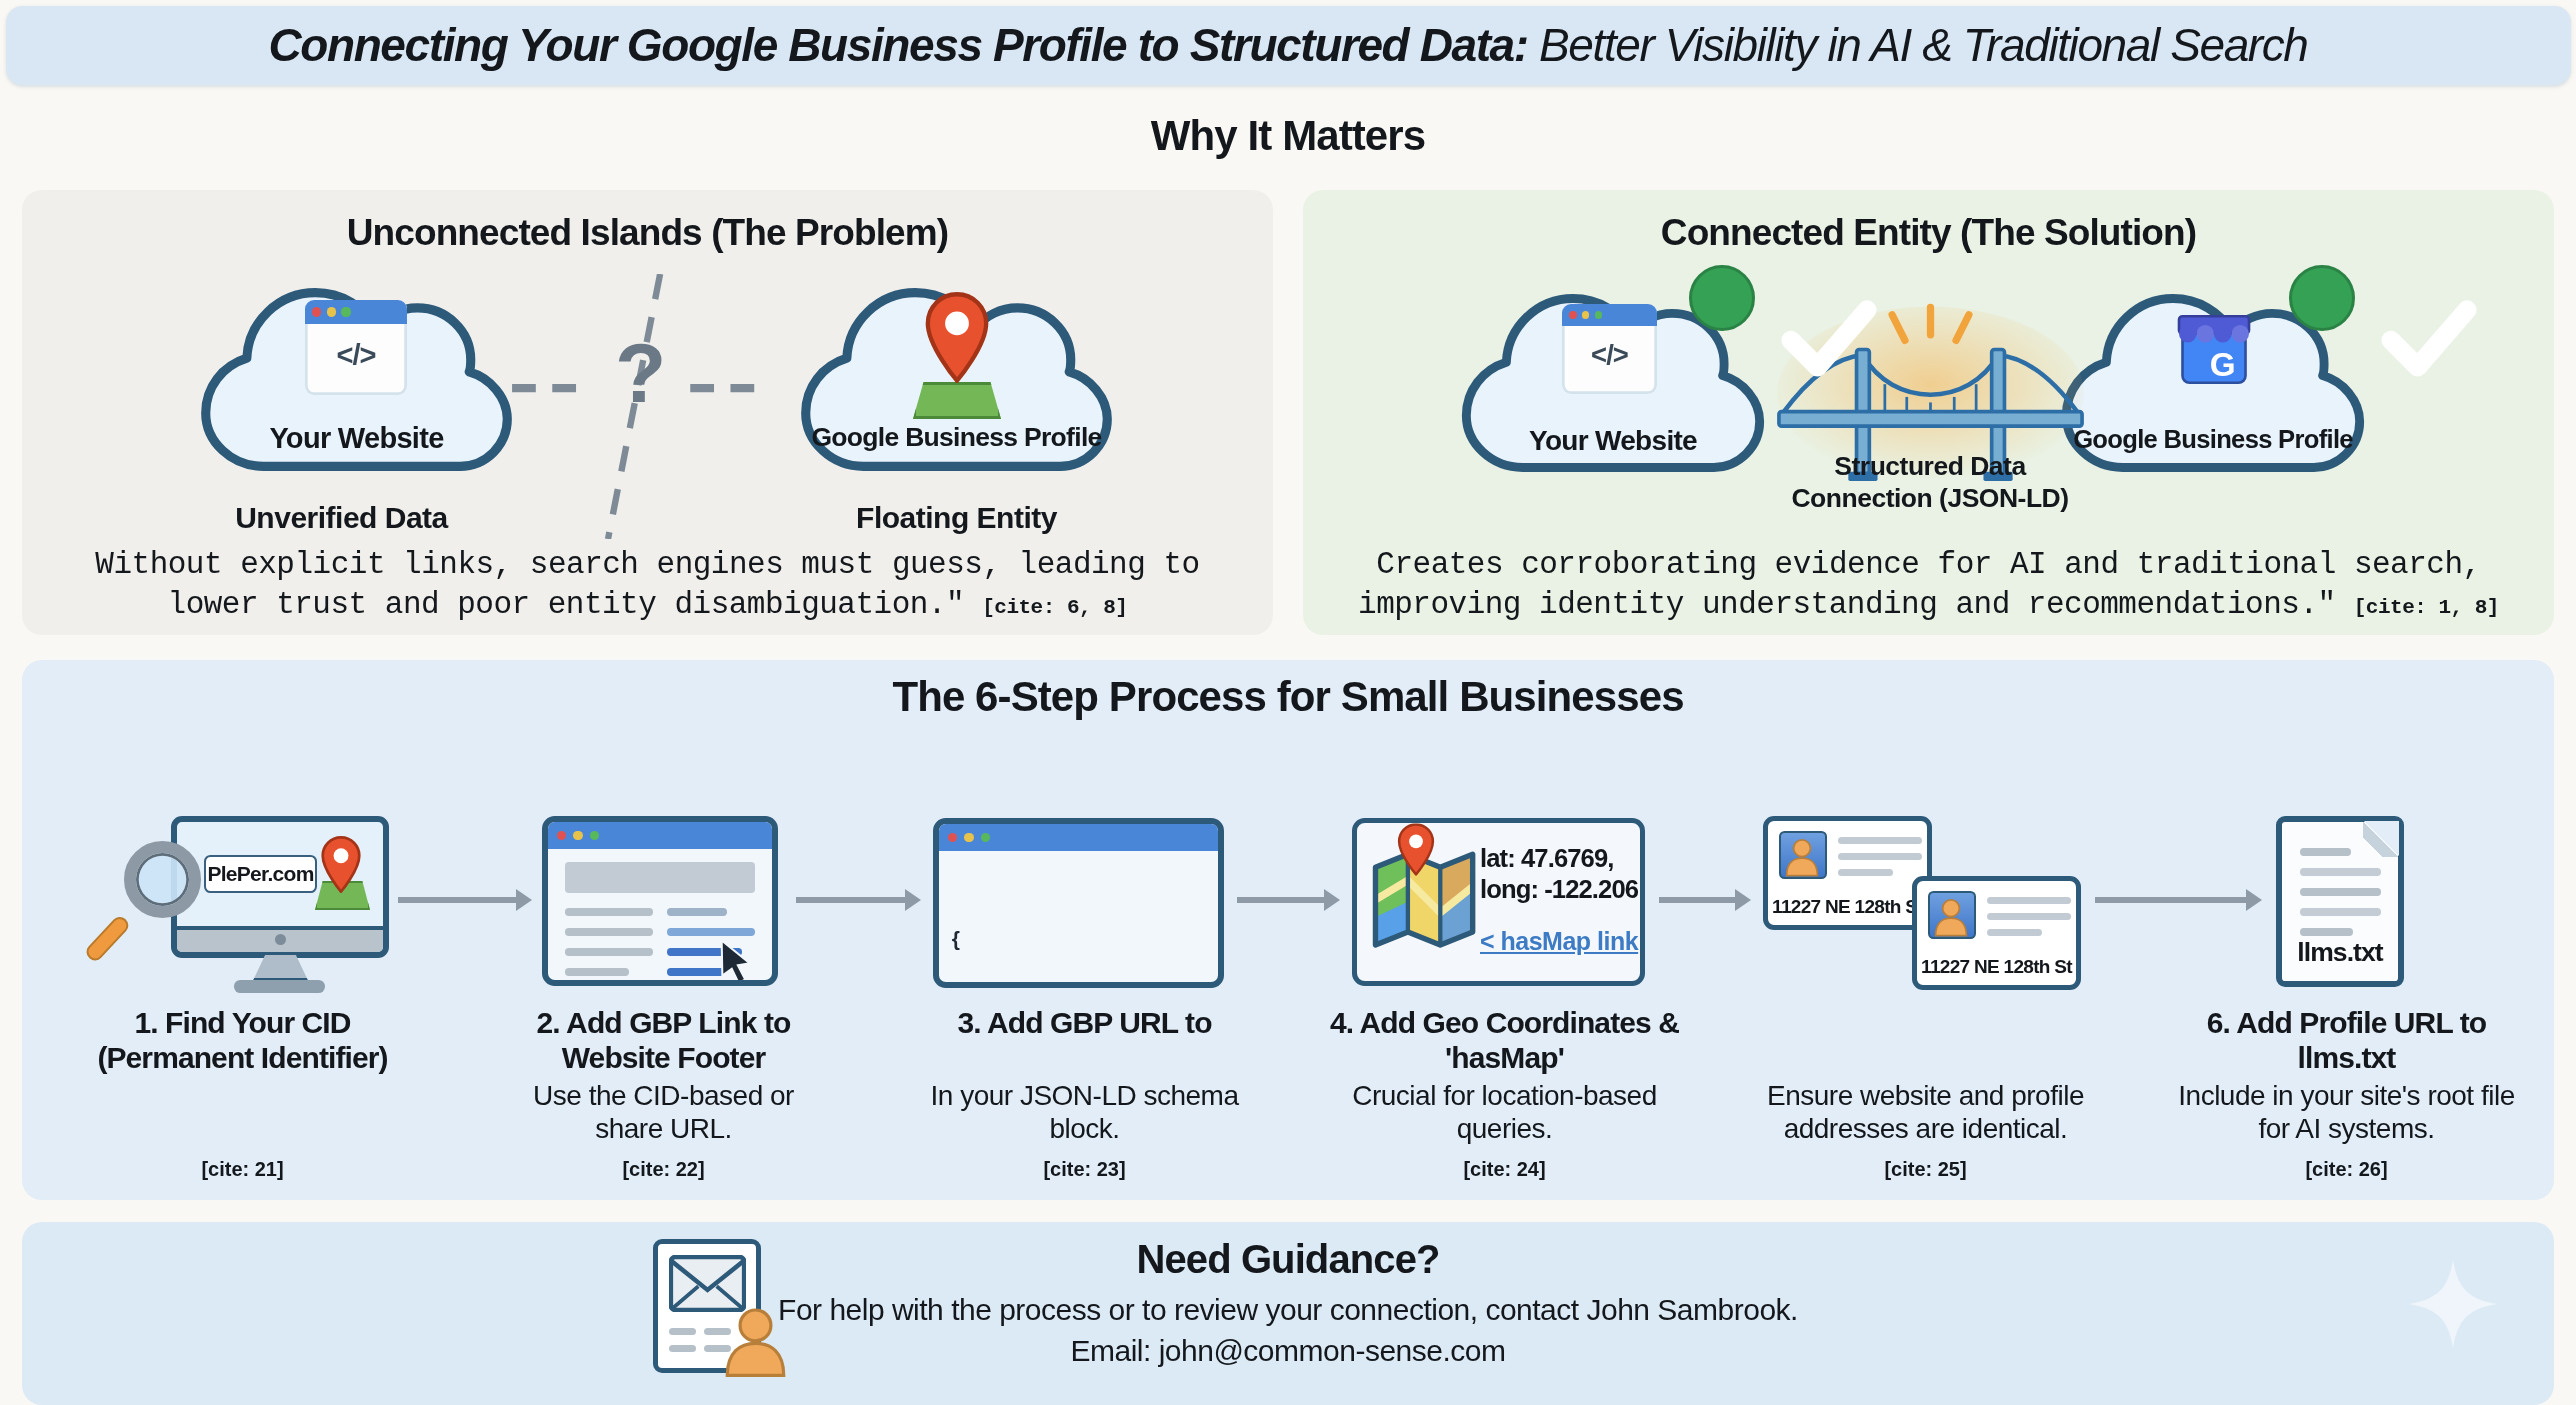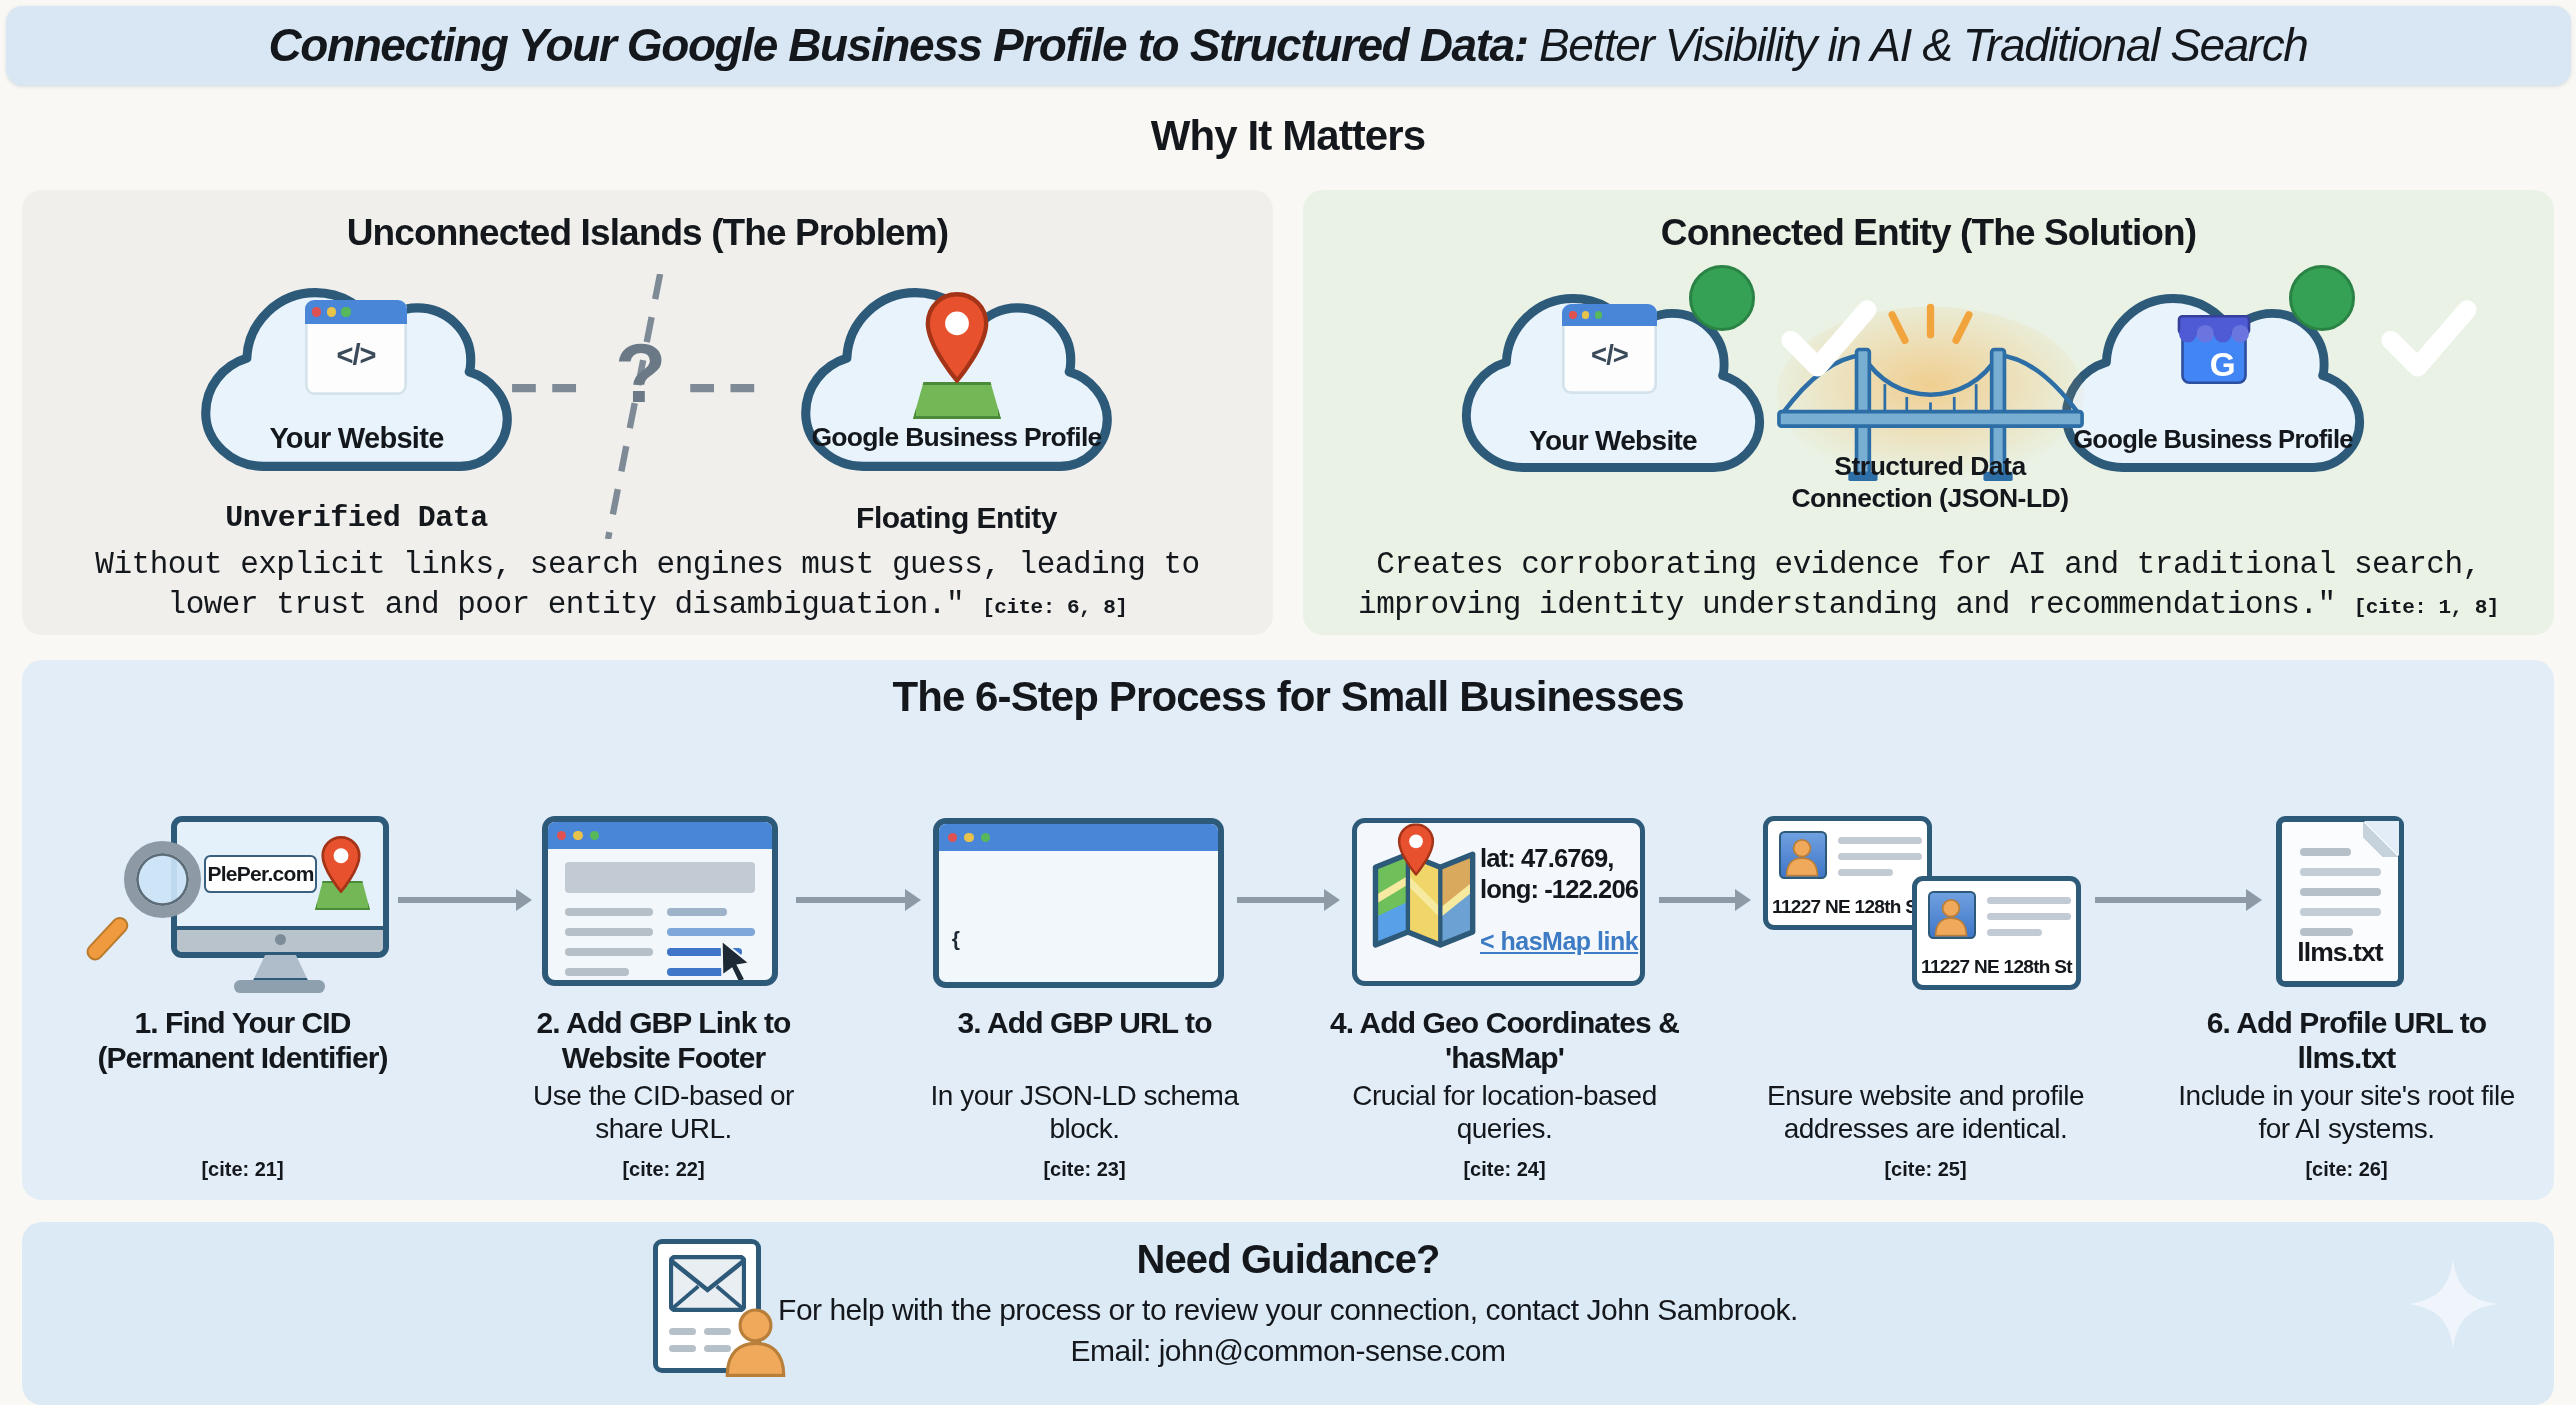--- a/index.html
+++ b/index.html
@@ -165,21 +165,21 @@
       <div class="cloud-label" style="top:157px; font-size:26.5px;">Google Business Profile</div>
     </div>
 
     <svg style="position:absolute; left:490px; top:84px;" width="256" height="265" viewBox="0 0 280 290">
       <line x1="0" y1="125" x2="85" y2="125" stroke="#7e8b97" stroke-width="9" stroke-dasharray="26 18"></line>
       <line x1="195" y1="125" x2="280" y2="125" stroke="#7e8b97" stroke-width="9" stroke-dasharray="26 18"></line>
       <line x1="162" y1="0" x2="105" y2="290" stroke="#7e8b97" stroke-width="7" stroke-dasharray="28 20"></line>
     </svg>
     <div class="qmark" style="left:593px; top:135px;">?</div>
 
-    <div class="sub-label" style="left:170px; top:311px; width:329px;font-family:Liberation Mono, monospace;">Unverified Data</div>
+    <div class="sub-label" style="left:155px; top:311px; width:329px;">Unverified Data</div>
     <div class="sub-label" style="left:770px; top:311px; width:329px;">Floating Entity</div>
 
     <div class="panel-quote"><span>Without explicit links, search engines must guess, leading to lower trust and poor entity disambiguation."</span> <span class="cite">[cite: 6, 8]</span></div>
   </section>
 
   <section class="panel solution">
     <h3>Connected Entity (The Solution)</h3>
 
     <div class="cloud" style="left:150px; top:81px; width:320px; height:224px;">
       <svg class="shape" viewBox="0 0 350 245" width="320" height="224">

